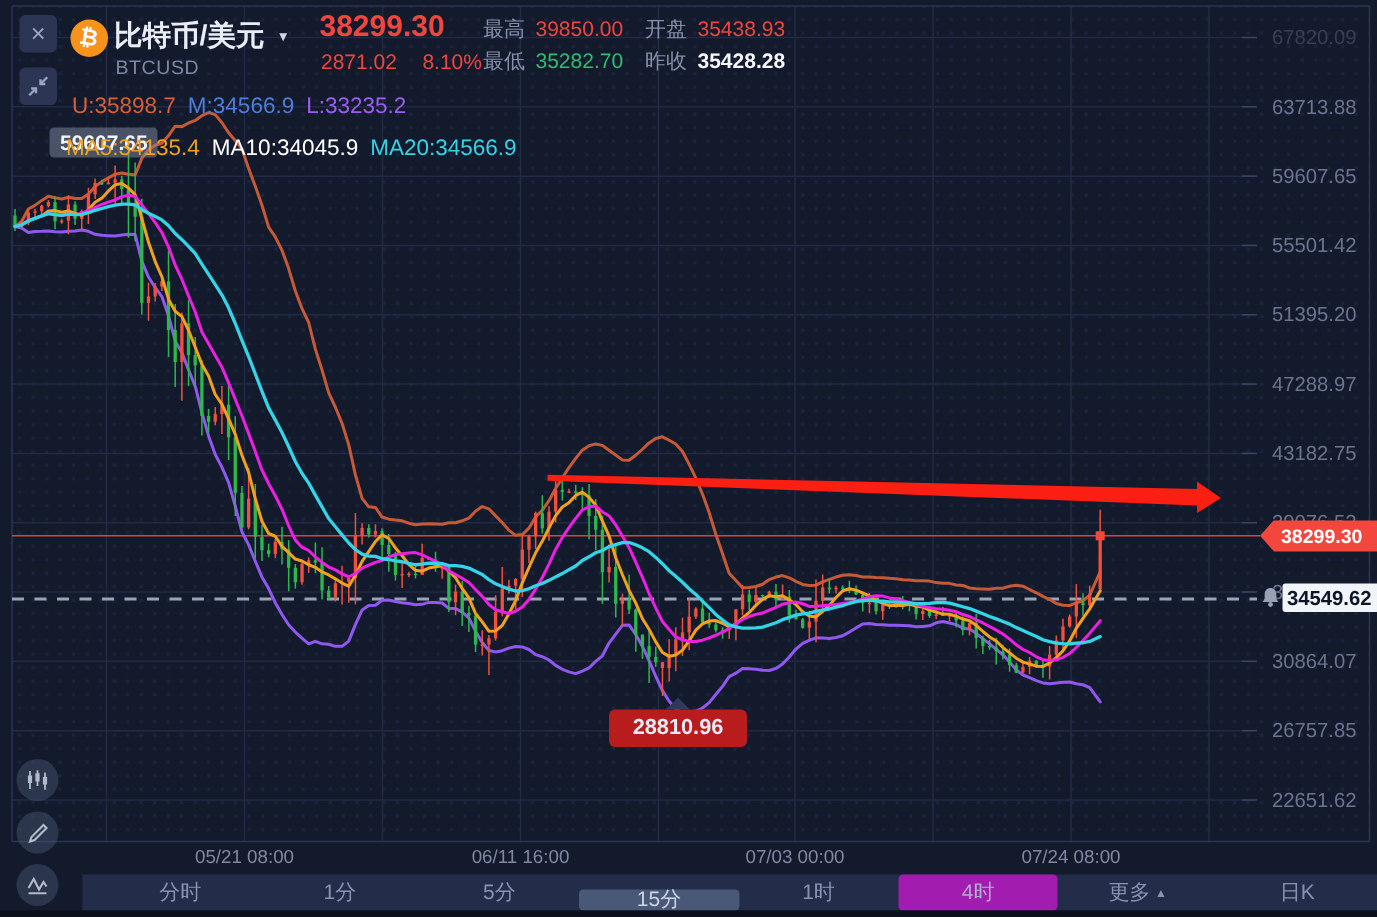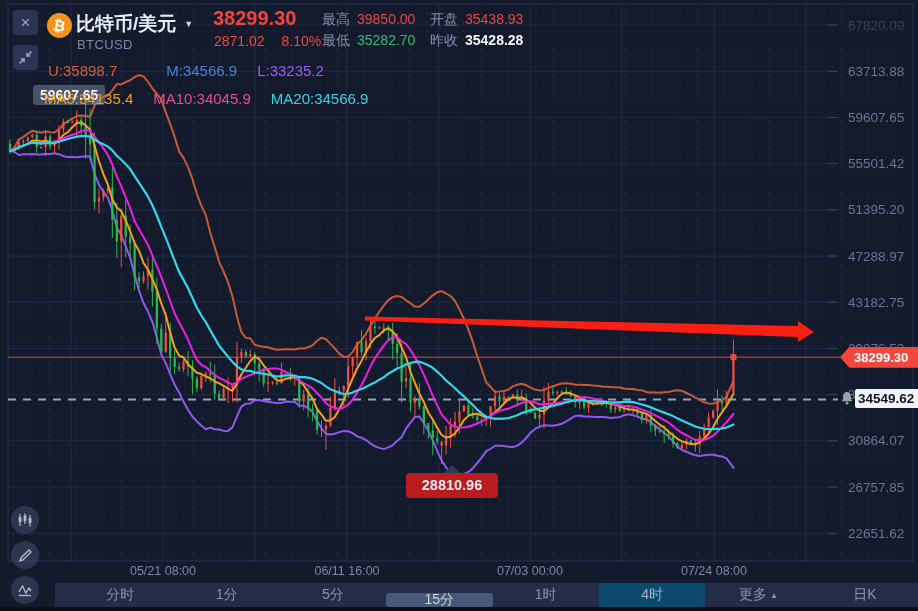--- a/index.html
+++ b/index.html
@@ -23,21 +23,21 @@
   .code{position:absolute;left:77px;top:37px;font-size:13px;color:#7e89a4;letter-spacing:.4px;}
   .price{position:absolute;left:213px;top:7px;font-size:20px;font-weight:700;color:#f0463e;}
   .change-row{position:absolute;left:214px;top:33px;display:flex;gap:17px;font-size:14px;color:#f0463e;}
   .stat{position:absolute;display:flex;gap:7px;font-size:14px;align-items:baseline;}
   .stat .lb{color:#848fa9;}
   .stat .vl{font-weight:500;}
   .vl.up{color:#f0463e;} .vl.down{color:#2fbe70;} .vl.neutral{color:#f5f7fa;font-weight:700;}
   .st1{left:322px;top:11px;} .st2{left:430px;top:11px;} .st3{left:322px;top:32px;} .st4{left:430px;top:32px;}
 
   
-  .ind-row{position:absolute;display:flex;gap:20px;font-size:15px;font-weight:500;}
+  .ind-row{position:absolute;display:flex;gap:8px;font-size:15px;font-weight:500;}
   .ind-boll{left:48px;top:62px;}
   .ind-ma{left:44px;top:90px;}
   .high-label{position:absolute;left:33px;top:85px;padding:2px 7px;background:rgba(128,138,160,.5);
               border-radius:3px;color:#f2f5fa;font-size:14px;font-weight:600;}
 
   
   .low-tip{position:absolute;width:92px;height:25px;background:#b91c1c;border-radius:4px;
            color:#e6ecf6;font-size:14.5px;font-weight:600;line-height:25px;text-align:center;}
   .low-tip:before{content:"";position:absolute;left:50%;margin-left:-8px;top:-8px;
                   border:8px solid transparent;border-top:none;border-bottom:8px solid #2f3a59;}
@@ -50,21 +50,21 @@
 
   
   .tool{position:absolute;left:11px;width:28px;height:28px;border-radius:50%;
         background:rgba(84,96,130,.38);display:flex;align-items:center;justify-content:center;cursor:pointer;}
 
   
   .toolbar{position:absolute;left:55px;right:0;top:583px;height:24px;background:#232c49;display:flex;padding-left:12px;}
   .tf{flex:1;display:flex;align-items:center;justify-content:center;font-size:14px;color:#8894b2;
       cursor:pointer;gap:3px;}
   .tf.selected{background:#4a5878;color:#ccd5e8;border-radius:3px;margin-top:10px;}
-  .tf.active{background:#0c4a6e;color:#a9b3cb;border-radius:3px;}
+  .tf.active{background:#a21caf;color:#a9b3cb;border-radius:3px;}
   .tf .mcaret{font-size:8px;}
   .bottom-strip{position:absolute;left:0;top:607px;width:918px;height:4px;background:#0b0f19;}
 </style>
 </head>
 <body>
 
 <div class="app">
 
   <svg id="chartsvg" class="abs" style="left:0;top:0" width="918" height="583">
       <defs>
@@ -509,27 +509,27 @@
     <span class="lb">最低</span>
       <span class="vl down">35282.70</span>
   </div>
   <div class="stat st4">
     <span class="lb">昨收</span>
       <span class="vl neutral">35428.28</span>
   </div>
 
   <div class="ind-row ind-boll">
     <span style="color: rgb(217, 95, 53);">U:35898.7</span>
-    <span style="color: rgb(77, 126, 220); margin-left: 29px;">M:34566.9</span>
+    <span style="color: rgb(77, 126, 220);">M:34566.9</span>
     <span style="color: rgb(157, 92, 242);">L:33235.2</span>
   </div>
   <div class="high-label">59607.65</div>
   <div class="ind-row ind-ma">
     <span style="color: rgb(242, 161, 28);">MA5:34135.4</span>
-    <span style="color: #ec4899;">MA10:34045.9</span>
+    <span style="color: #ffffff;">MA10:34045.9</span>
     <span style="color: rgb(53, 211, 230);">MA20:34566.9</span>
   </div>
 
   <div class="low-tip" id="lowtip" style="left: 406px; top: 472.997px;">28810.96</div>
   <div class="price-tag" id="pricetag" style="top: 346.718px;">38299.30</div>
   <div class="alert-tag" id="alerttag" style="top: 389.415px;">
     <svg width="16" height="15" viewBox="0 0 16 15">
       <path d="M8 1 C5.7 1 4.1 2.8 4.1 5 L4.1 8.2 L2.8 10.3 L13.2 10.3 L11.9 8.2 L11.9 5 C11.9 2.8 10.3 1 8 1 Z" fill="#97a1b6"></path>
       <circle cx="8" cy="12" r="1.6" fill="#97a1b6"></circle>
     </svg>

